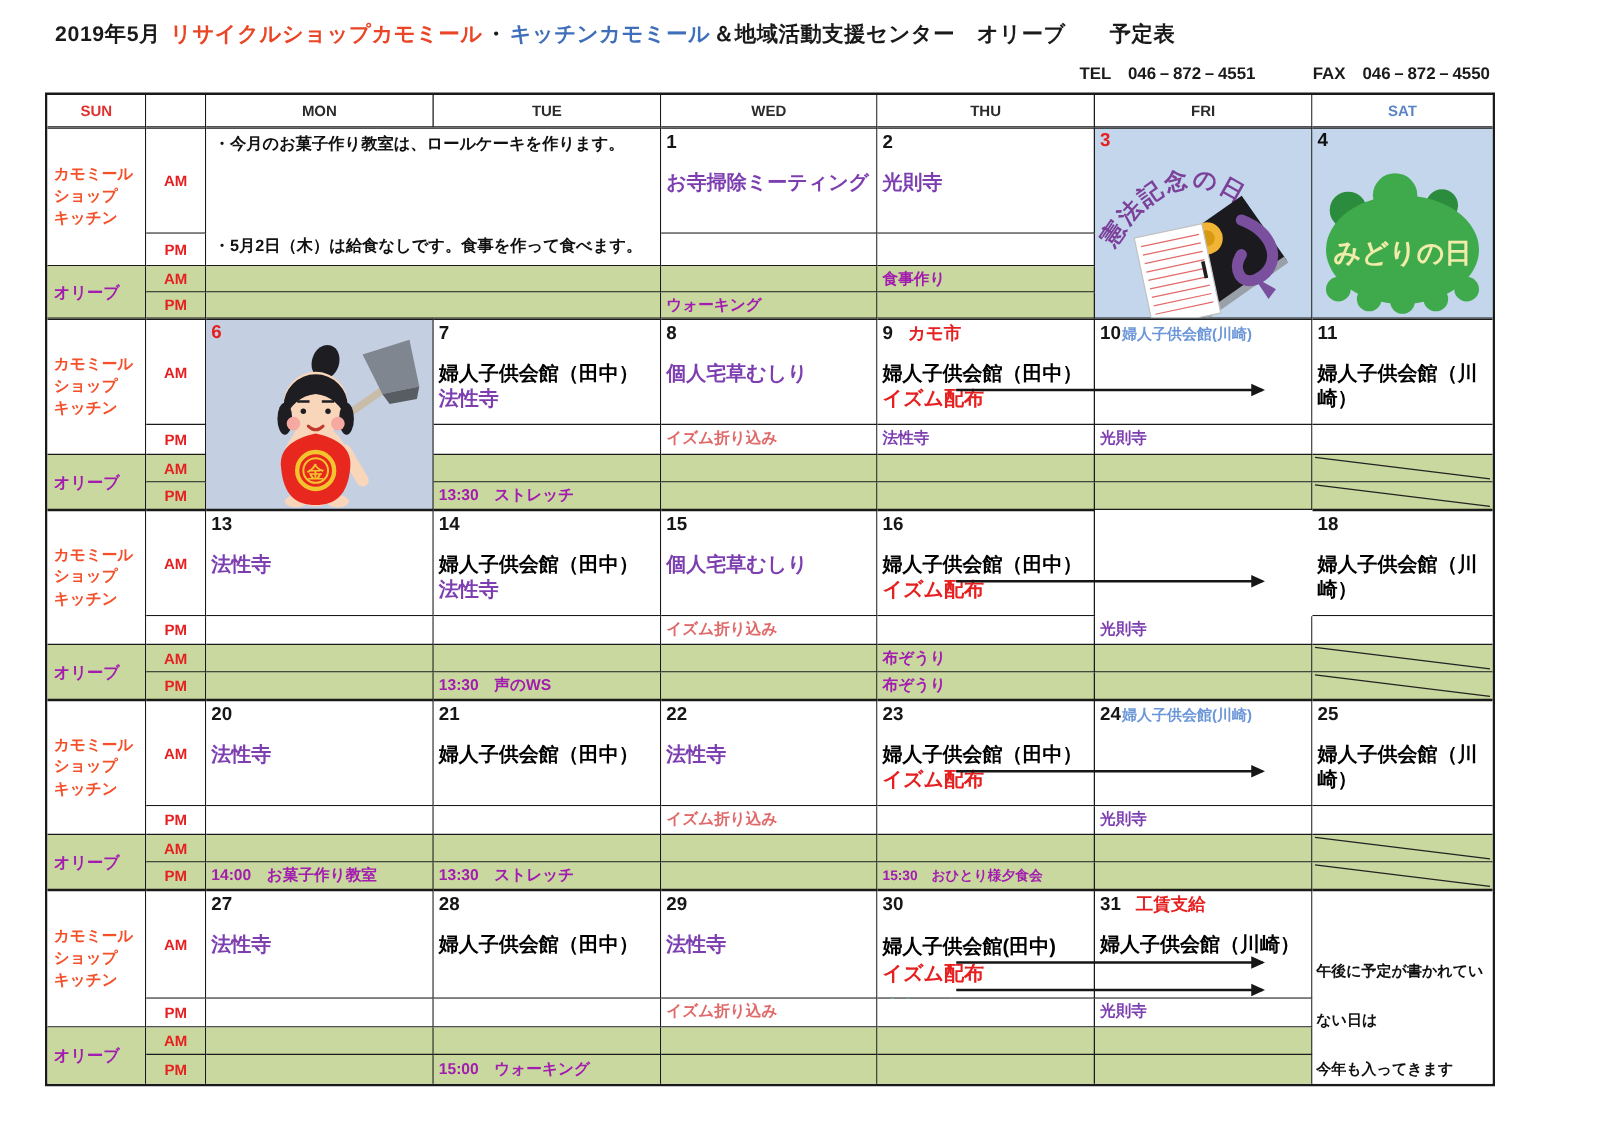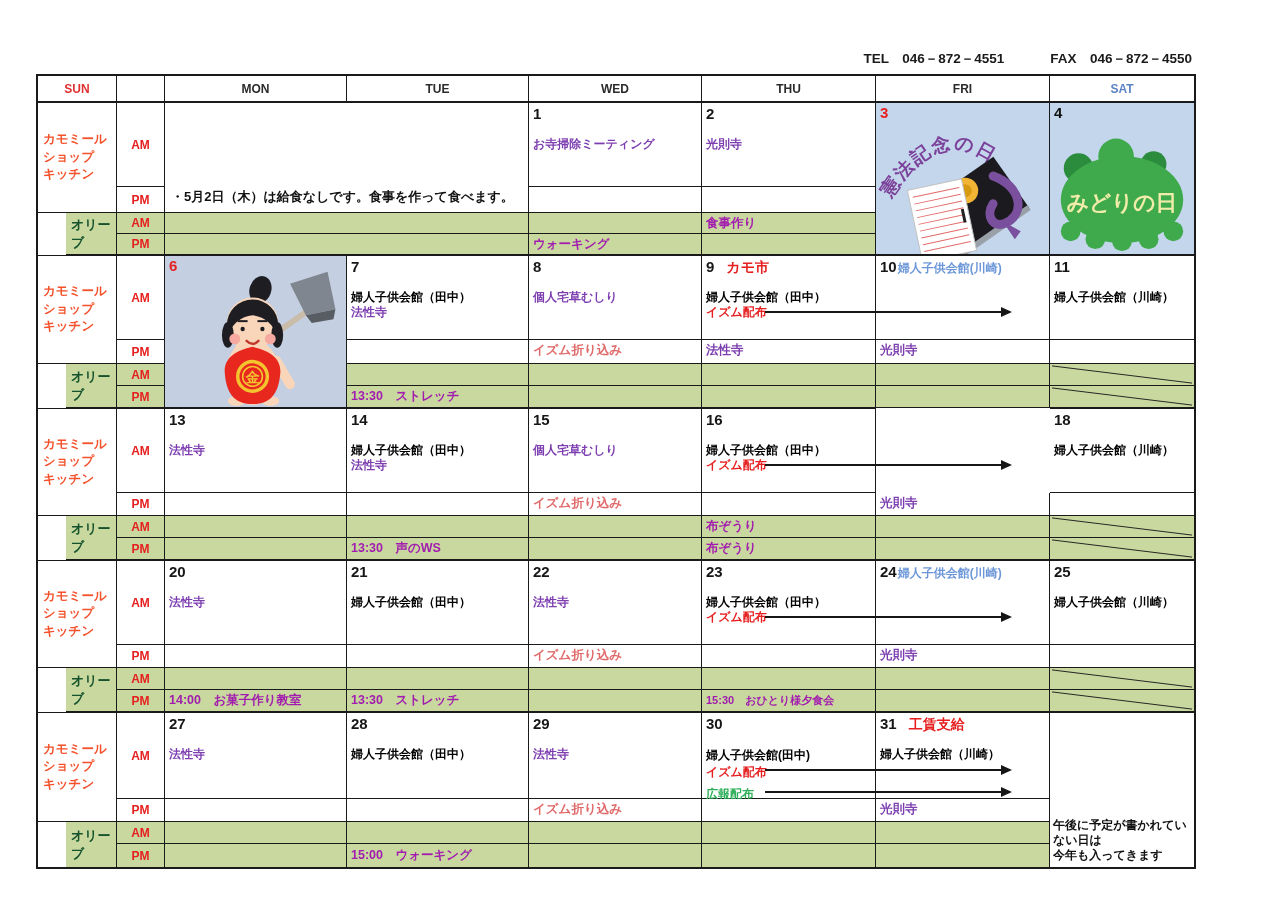--- a/index.html
+++ b/index.html
@@ -20,54 +20,58 @@
        border:2px solid #1a1a1a;}
   .c{border-right:1px solid #1a1a1a;border-bottom:1px solid #1a1a1a;box-sizing:border-box;
      position:relative;overflow:visible;background:#fff;}
   .nr{border-right:none}.nb{border-bottom:none}
   .wt{border-top:1px solid #1a1a1a}
   .hdr{display:flex;align-items:center;justify-content:center;font-size:12px;color:#2b2b2b}
   .hdr-sun{color:#e03030}.hdr-sat{color:#5b84c4}
   .shoplab{display:flex;flex-direction:column;justify-content:center;padding-left:5px;
            color:#f4502a;font-size:12.5px;line-height:1.4;}
   .olive{background:#c9d89e;}
-  .olivelab{display:flex;align-items:center;padding-left:5px;color:#14532d;font-size:13px;margin-left:28px;}
+  .olivelab{display:flex;align-items:center;padding-left:5px;color:#a21caf;font-size:13px;}
   .ampm{display:flex;align-items:center;justify-content:center;color:#e62020;font-size:12px;}
   .day{padding:1px 4px;font-size:12.5px;line-height:1.3;}
   .dateline{font-size:15px;color:#161616;}
   .date-red{color:#e62020}
   .badge{color:#e62020;font-size:14px;margin-left:12px;}
   .inlineblue{color:#6b96d8;font-size:12px;margin-left:1px;}
-  .ev{font-size:12px;line-height:1.3;}
+  .ev{font-size:16px;line-height:1.3;}
   .gap{margin-top:13px;}
   .w5line{line-height:1.42;}
   .t-blue{color:#000000}.t-purple{color:#7d3fb0}.t-rose{color:#e06a6a}
   .t-red{color:#e62020}.t-green{color:#2eb05a}
   .pmcell{padding:2px 4px;font-size:12.5px;}
   .olive-ev{padding:1px 4px;font-size:12.5px;color:#a21caf;display:flex;align-items:center;}
   .olive-ev.small{font-size:11px;}
   .notes{padding:3px 6px;font-size:13px;line-height:1.32;color:#111;display:flex;flex-direction:column;}
   .notes .note-last{margin-top:auto;padding-bottom:4px;}
   .holiday{background:#c3d6ec;}
   .kintarobg{background:#c4cfe2;}
   .holiday .dt{position:absolute;left:4px;top:1px;font-size:15px;z-index:3;}
   .holiday svg{position:absolute;left:0;top:0;width:100%;height:100%;}
   .diagsvg{position:absolute;left:0;top:0;width:100%;height:100%;display:block;}
   .footnote{display:flex;flex-direction:column;justify-content:flex-end;
-            padding:2px 3px 4px 3px;font-size:12px;line-height:1.25;color:#111;}
+            padding:2px 3px 4px 3px;font-size:12px;line-height:1.25;color:#111;gap:24px;}
   
   .arrow{position:absolute;height:0;border-top:2px solid #161616;z-index:5;}
   .arrow::after{content:"";position:absolute;right:-2px;top:-6px;width:0;height:0;
                 border-left:11px solid #161616;border-top:5px solid transparent;border-bottom:5px solid transparent;}
 </style>
 </head>
 <body>
 
 <div class="page">
 
+  <div class="title">
+    <span class="seg t-black">2019年5月</span>
+    <span class="seg t-shop">リサイクルショップカモミール</span><span class="seg t-black">・</span><span class="seg t-kitchen">キッチンカモミール</span><span class="seg t-black">＆地域活動支援センター　オリーブ　　予定表</span>
+  </div>
   <div class="contact">
     <span style="margin-left:0">TEL　046－872－4551</span>
     <span>FAX　046－872－4550</span>
   </div>
 
   <div class="cal">
 
     <div class="c hdr hdr-sun" style="grid-area:1/1/2/2">SUN</div>
     <div class="c" style="grid-area:1/2/2/3"></div>
     <div class="c hdr" style="grid-area:1/4/2/5">TUE</div>
@@ -82,20 +86,21 @@
         <span>ショップ</span>
         <span>キッチン</span>
     </div>
     <div class="c olive olivelab" style="grid-area:4/1/6/2">オリーブ</div>
     <div class="c ampm wt" style="grid-area:2/2/3/3">AM</div>
     <div class="c ampm" style="grid-area:3/2/4/3">PM</div>
     <div class="c ampm olive" style="grid-area:4/2/5/3">AM</div>
     <div class="c ampm olive" style="grid-area:5/2/6/3">PM</div>
 
     <div class="c notes wt" style="grid-area:2/3/4/5">
+      <div>・今月のお菓子作り教室は、ロールケーキを作ります。</div>
       <div class="note-last">・5月2日（木）は給食なしです。食事を作って食べます。</div>
     </div>
     <div class="c olive" style="grid-area:4/3/5/5"></div>
     <div class="c olive" style="grid-area:5/3/6/5"></div>
 
     <div class="c day wt" style="grid-area:2/5/3/6">
       <div class="dateline">1</div>
       <div class="ev t-purple gap">お寺掃除ミーティング</div>
     </div>
     <div class="c pmcell" style="grid-area:3/5/4/6"></div>

